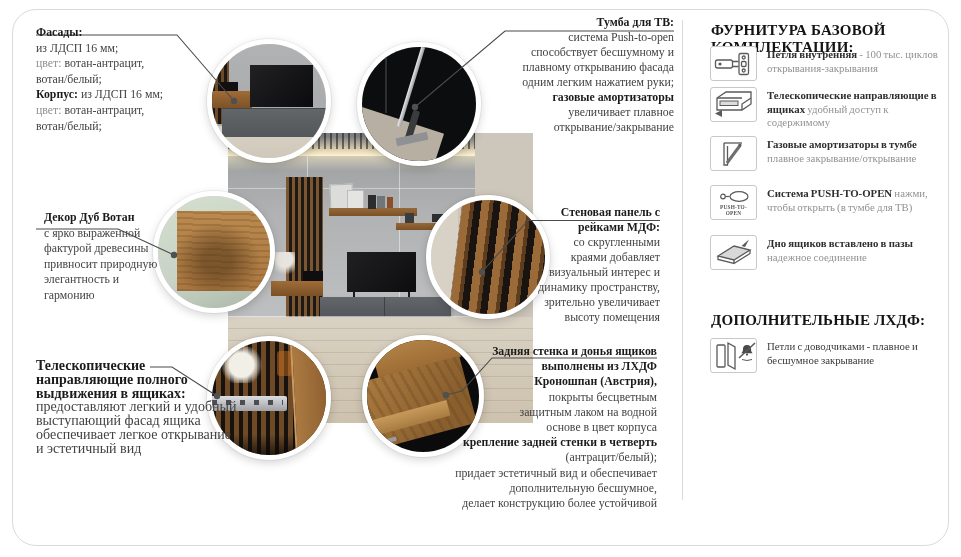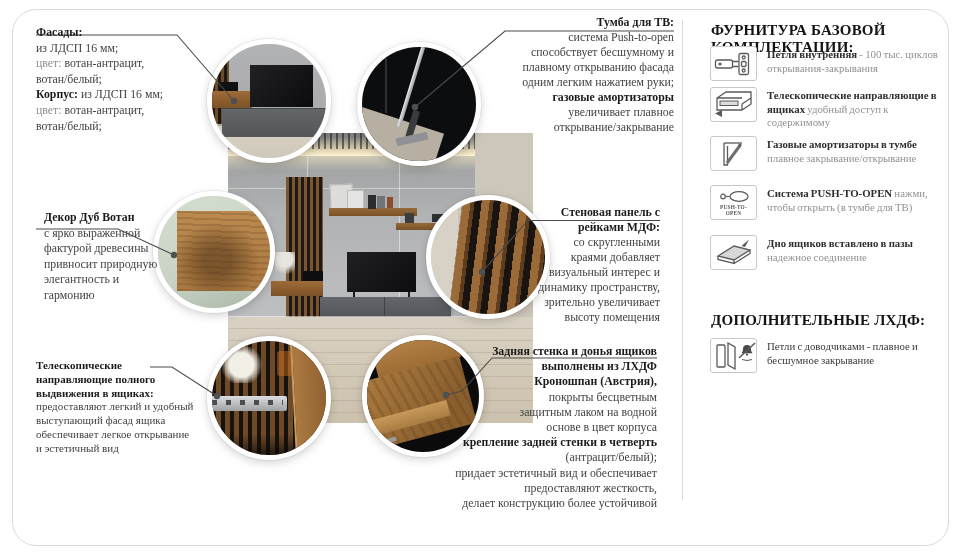--- a/index.html
+++ b/index.html
@@ -12,21 +12,21 @@
 
   
   .callout{position:absolute;font-size:11.8px;line-height:15.6px;color:#424242;z-index:6;}
   .callout .ln{white-space:nowrap;}
   .callout.right{text-align:right;}
   .seg-b{font-weight:700;color:#1b1b1b;}
   .seg-n{color:#424242;}
   .seg-l{color:#8f8f8f;}
   #co-facades{left:36px;top:25px;width:170px;}
   #co-decor{left:36px;top:210px;width:170px;margin-left:8px;}
-  #co-slides{left:36px;top:359px;width:190px;line-height:13.8px;font-size:11px;}
+  #co-slides{left:36px;top:359px;width:190px;line-height:13.8px;font-size:14px;}
   #co-tv{right:287px;top:15px;width:190px;line-height:15px;}
   #co-panel{right:301px;top:205px;width:190px;line-height:15px;}
   #co-back{right:304px;top:344px;width:230px;line-height:15.2px;}
 
   
   #leaders{position:absolute;left:0;top:0;z-index:5;pointer-events:none;}
 
   
   #main-photo{position:absolute;left:228px;top:133px;width:305px;height:290px;overflow:hidden;z-index:1;background:#b2b4b5;}
   #main-photo div{position:absolute;}
@@ -272,21 +272,21 @@
   <div id="co-back" class="callout right">
       <div class="ln"><span class="seg-b">Задняя стенка и донья ящиков</span></div>
       <div class="ln"><span class="seg-b">выполнены из ЛХДФ</span></div>
       <div class="ln"><span class="seg-b">Кроношпан (Австрия),</span></div>
       <div class="ln"><span class="seg-n">покрыты бесцветным</span></div>
       <div class="ln"><span class="seg-n">защитным лаком на водной</span></div>
       <div class="ln"><span class="seg-n">основе в цвет корпуса</span></div>
       <div class="ln"><span class="seg-b">крепление задней стенки в четверть</span></div>
       <div class="ln"><span class="seg-n">(антрацит/белый);</span></div>
       <div class="ln"><span class="seg-n">придает эстетичный вид и обеспечивает</span></div>
-      <div class="ln"><span class="seg-n">предоставляют жесткость,</span></div>
+      <div class="ln"><span class="seg-n">дополнительную бесшумное,</span></div>
       <div class="ln"><span class="seg-n">делает конструкцию более устойчивой</span></div>
     </div>
 
   <div id="hw-header" class="panel-header">ФУРНИТУРА БАЗОВОЙ КОМПЛЕКТАЦИИ:</div>
 
   <div class="hw-row" style="top:46px">
     <div class="icon-box">
       <svg width="44" height="32" viewBox="0 0 44 32" fill="none" stroke="#5a5a5a" stroke-width="1.3">
         <rect x="3.5" y="12" width="17" height="8" rx="2"></rect>
         <circle cx="8" cy="16" r="1.6" fill="#5a5a5a" stroke="none"></circle>

